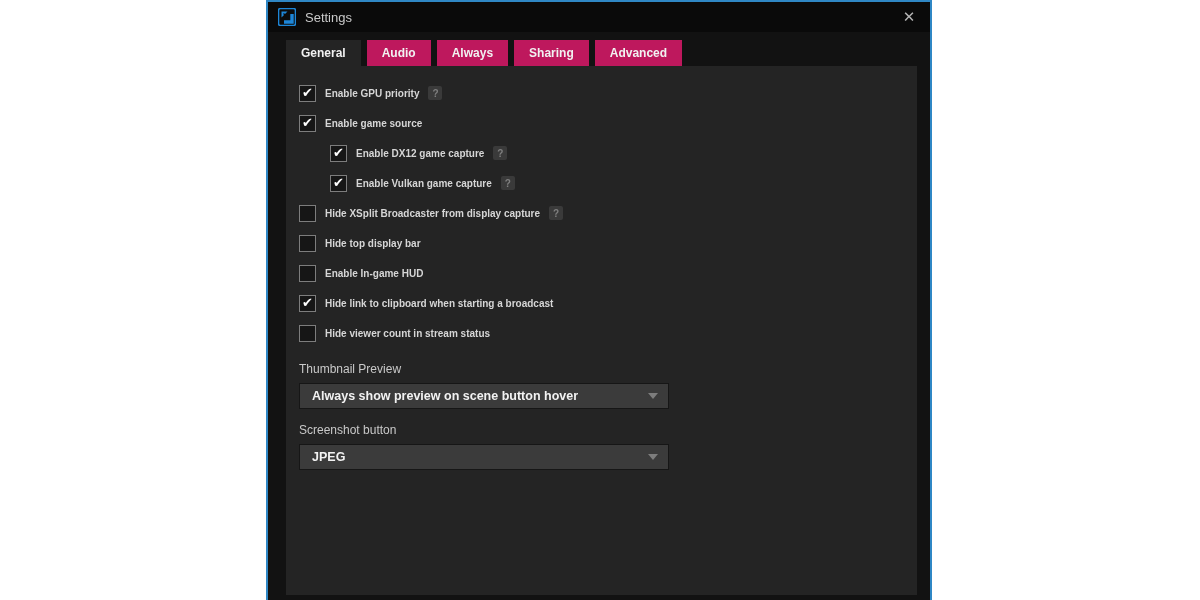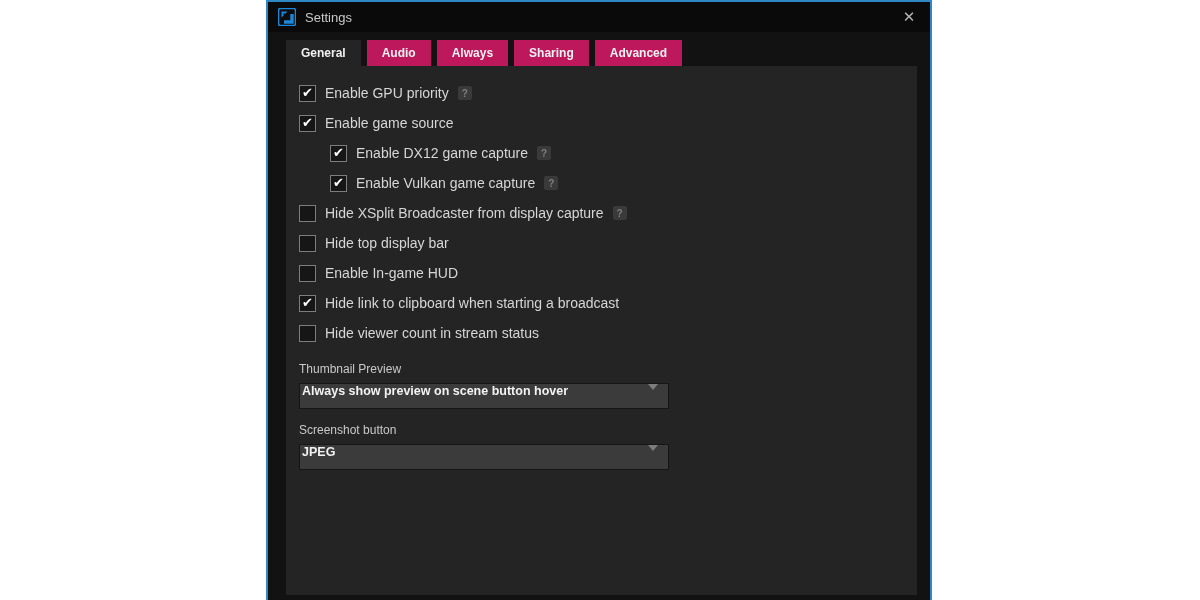--- a/index.html
+++ b/index.html
@@ -39,32 +39,32 @@
   .row.indent{margin-left:31px;}
   .checkbox{
     width:15px;height:15px;border:1px solid #7d7d7d;background:#161616;
     display:flex;align-items:center;justify-content:center;flex:none;
   }
   .checkbox .mark{
     color:#ffffff;font-size:13px;line-height:1;font-weight:bold;
     transform:translateY(-1px);display:none;
   }
   .checkbox.checked .mark{display:block;}
-  .row-label{margin-left:9px;font-size:14px;color:#d6d6d6;}
+  .row-label{margin-left:9px;font-size:10px;color:#d6d6d6;font-weight:bold;}
   .help{
     margin-left:9px;width:14px;height:14px;border-radius:2px;background:#3a3a3a;
     color:#7f7f7f;font-size:10px;font-weight:bold;
     display:none;align-items:center;justify-content:center;
   }
   .help.visible{display:flex;}
   .dd-label{margin-top:14px;color:#c9c9c9;font-size:12px;}
   .dropdown{
     margin-top:7px;width:370px;height:26px;box-sizing:border-box;
     background:#3b3b3b;border:1px solid #161616;
-    display:flex;align-items:flex-start;padding:0 10px 0 2px;cursor:default;
+    display:flex;align-items:center;padding:0 10px 0 12px;cursor:default;
   }
   .dd-value{flex:1;color:#f2f2f2;font-weight:bold;font-size:12.5px;white-space:nowrap;overflow:hidden;}
   .dd-chevron{
     width:0;height:0;border-left:5px solid transparent;border-right:5px solid transparent;
     border-top:6px solid #7d7d7d;flex:none;
   }
 </style>
 </head>
 <body>
 

